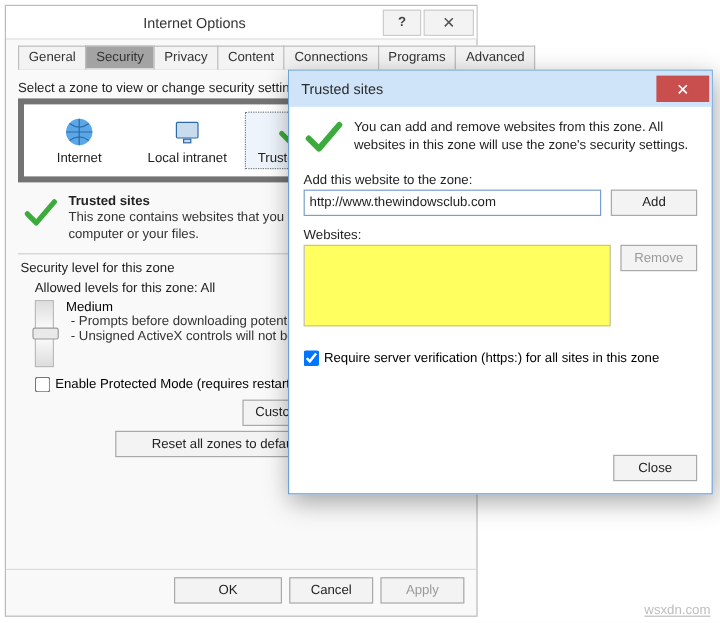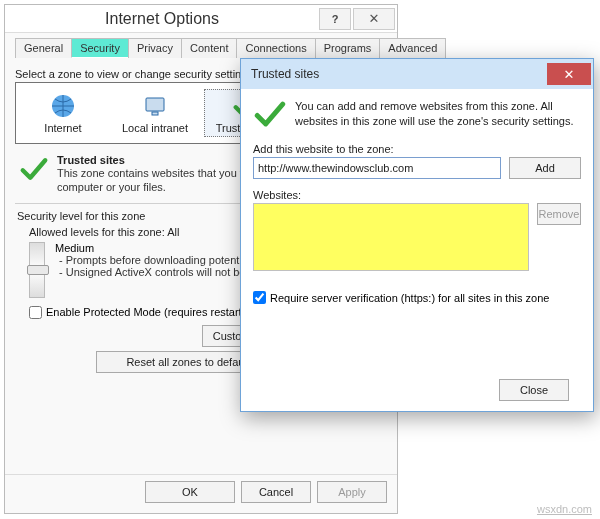--- a/index.html
+++ b/index.html
@@ -3,37 +3,37 @@
 <meta charset="utf-8">
 <style>
   * { box-sizing: border-box; font-family: "Segoe UI", Tahoma, sans-serif; font-size: 11px; }
   body { margin: 0; width: 600px; height: 519px; background: #fff; position: relative; overflow: hidden; }
 
   
   .io-window { position: absolute; left: 4px; top: 4px; width: 394px; height: 510px;
                border: 1px solid #bbb; background: #f9f9f9; }
   .io-titlebar { height: 28px; display: flex; align-items: center; justify-content: flex-end;
                  padding: 0 2px 0 0; border-bottom: 1px solid #ddd; background: #fff; }
-  .io-title { flex: 1; text-align: center; font-size: 16px; color: #333; }
+  .io-title { flex: 1; text-align: center; font-size: 12px; color: #333; }
   .io-help { width: 32px; height: 22px; border: 1px solid #ccc; background: #f3f3f3;
              margin-right: 2px; display: flex; align-items: center; justify-content: center;
              font-weight: bold; color: #444; }
   .io-close { width: 42px; height: 22px; border: 1px solid #ccc; background: #f3f3f3;
               display: flex; align-items: center; justify-content: center; color: #555; font-size: 13px; }
 
   .io-body { padding: 4px 10px 8px 10px; }
 
   
   .io-tabs { display: flex; border-bottom: 1px solid #bfbfbf; }
   .io-tab { padding: 3px 8px; border: 1px solid #bfbfbf; border-bottom: none; background: #f3f3f3;
             margin-right: -1px; color: #333; position: relative; top: 1px; }
-  .io-tab.active { background: #5eead4; border-bottom: 1px solid #fff; }
+  .io-tab.active { background: #a3a3a3; border-bottom: 1px solid #fff; }
 
   .zone-label { margin: 10px 0 2px 0; color: #222; }
-  .zone-row { border: 1px solid #737373; padding: 6px 4px; display: flex; gap: 6px; background: #fff; }
+  .zone-row { border: 5px solid #737373; padding: 6px 4px; display: flex; gap: 6px; background: #fff; }
   .zone-item { flex: 1; text-align: center; padding: 2px 2px; border: 1px solid transparent; }
   .zone-item.sel { border: 1px dotted #7a7a7a; background: #eef4fb; }
   .zone-icon { height: 28px; display: flex; align-items: center; justify-content: center; }
   .zone-name { margin-top: 2px; color: #222; }
 
   .trusted-block { display: flex; gap: 8px; margin: 10px 4px 4px 4px; }
   .big-check { width: 30px; height: 30px; }
   .trusted-title { font-weight: bold; color: #222; }
   .trusted-desc { color: #333; line-height: 1.3; }
 
@@ -78,21 +78,21 @@
   .ts-addrow { display: flex; gap: 8px; margin-bottom: 10px; justify-content: flex-end; }
   .ts-input { flex: 1; height: 22px; border: 1px solid #7a9ecf; padding: 2px 4px; font-size: 11px;
               color: #222; background: #fff; }
   .ts-listbox { border: 1px solid #c0c0c0; height: 68px; margin-bottom: 6px; background: #ffff60; }
   .ts-listrow { display: flex; gap: 8px; }
   .ts-listrow .ts-listcol { flex: 1; }
 
   .ts-req { display: flex; align-items: center; gap: 4px; margin-top: 14px; }
   .ts-req input { margin: 0; }
 
-  .ts-footer { position: absolute; right: 24px; bottom: 10px; }
+  .ts-footer { position: absolute; right: 12px; bottom: 10px; }
 
   
   .wm { position: absolute; right: 6px; bottom: 4px; color: #bdbdbd; font-size: 11px;
         background: rgba(255,255,255,0.6); padding: 0 2px; text-decoration: underline; }
 
   
   svg.check path { stroke: #3bab3b; stroke-width: 7; fill: none; stroke-linecap: round; stroke-linejoin: round; }
   svg.globe circle { fill: #5aa7e8; }
   svg.globe path { stroke: #2b6aa8; stroke-width: 1; fill: none; }
   svg.mon rect { fill: #c9dcee; stroke: #2b6aa8; }
@@ -221,21 +221,21 @@
     <div class="ts-addrow">
       <input class="ts-input" value="http://www.thewindowsclub.com" style="">
       <div class="btn" style="width:72px">Add</div>
     </div>
 
     <div class="ts-label">Websites:</div>
     <div class="ts-listrow">
       <div class="ts-listcol">
         <div class="ts-listbox"></div>
       </div>
-      <div class="btn disabled" style="width:44px;height:22px">Remove</div>
+      <div class="btn disabled" style="width:64px;height:22px">Remove</div>
     </div>
 
     <div class="ts-req">
       <input type="checkbox" checked="" style="">
       <span>Require server verification (https:) for all sites in this zone</span>
     </div>
 
     <div class="ts-footer">
       <div class="btn" style="width:70px">Close</div>
     </div>

